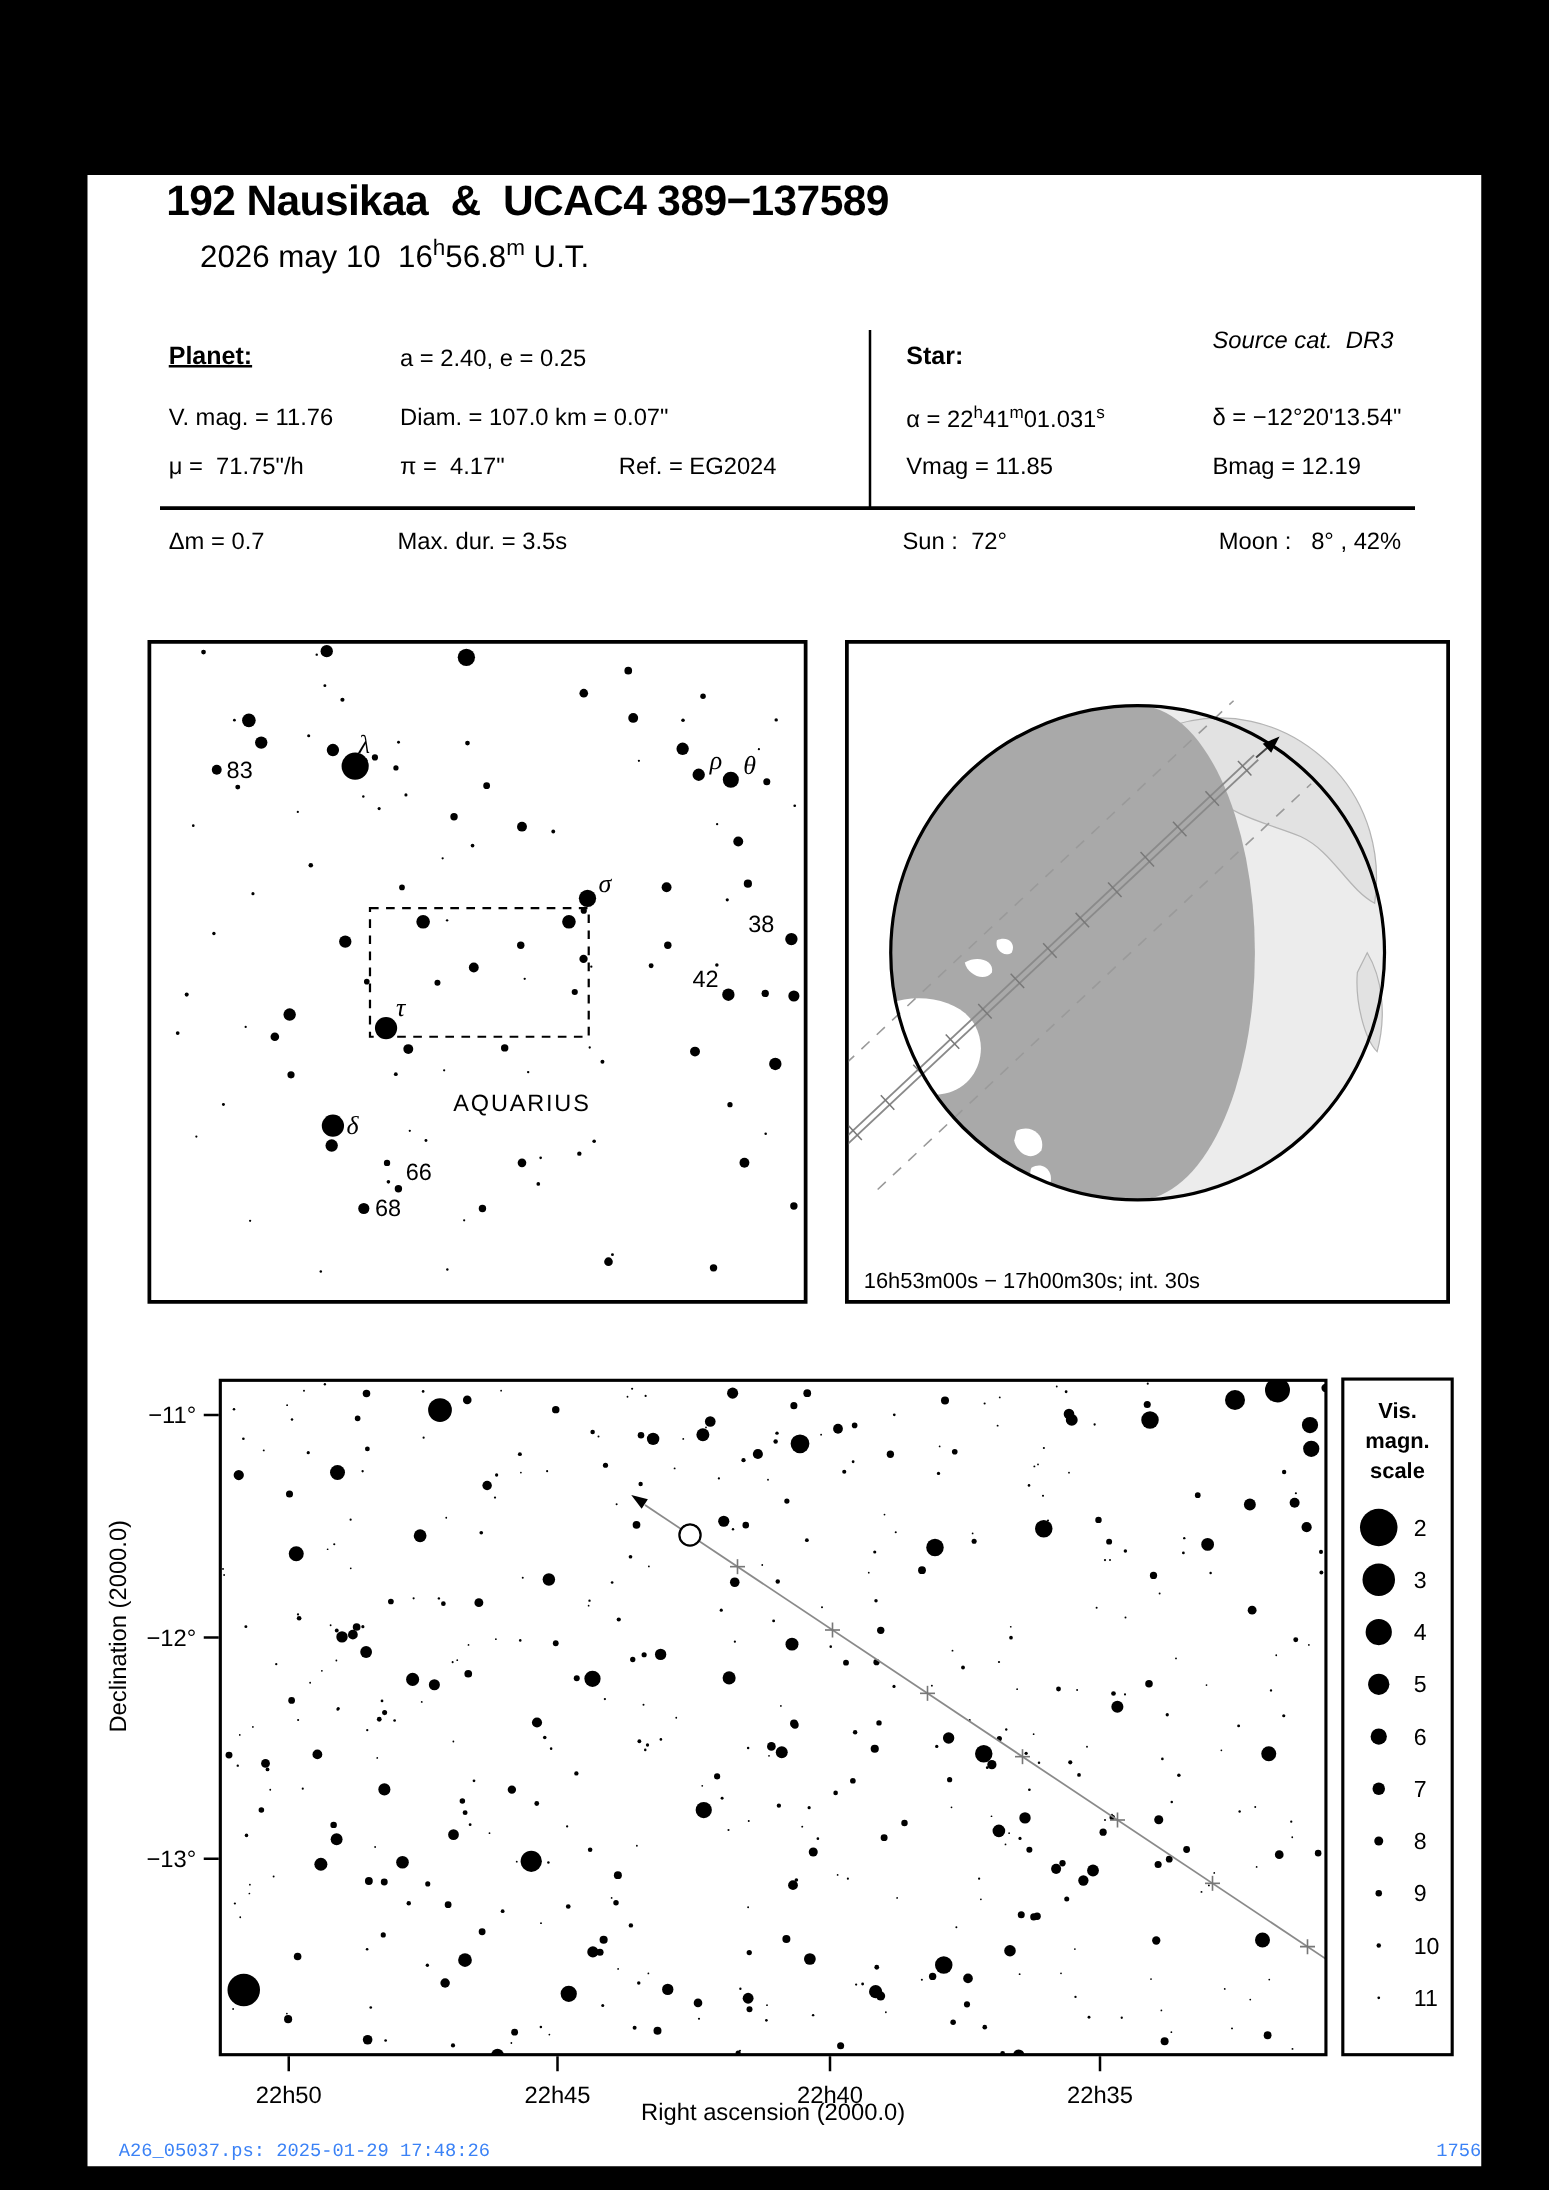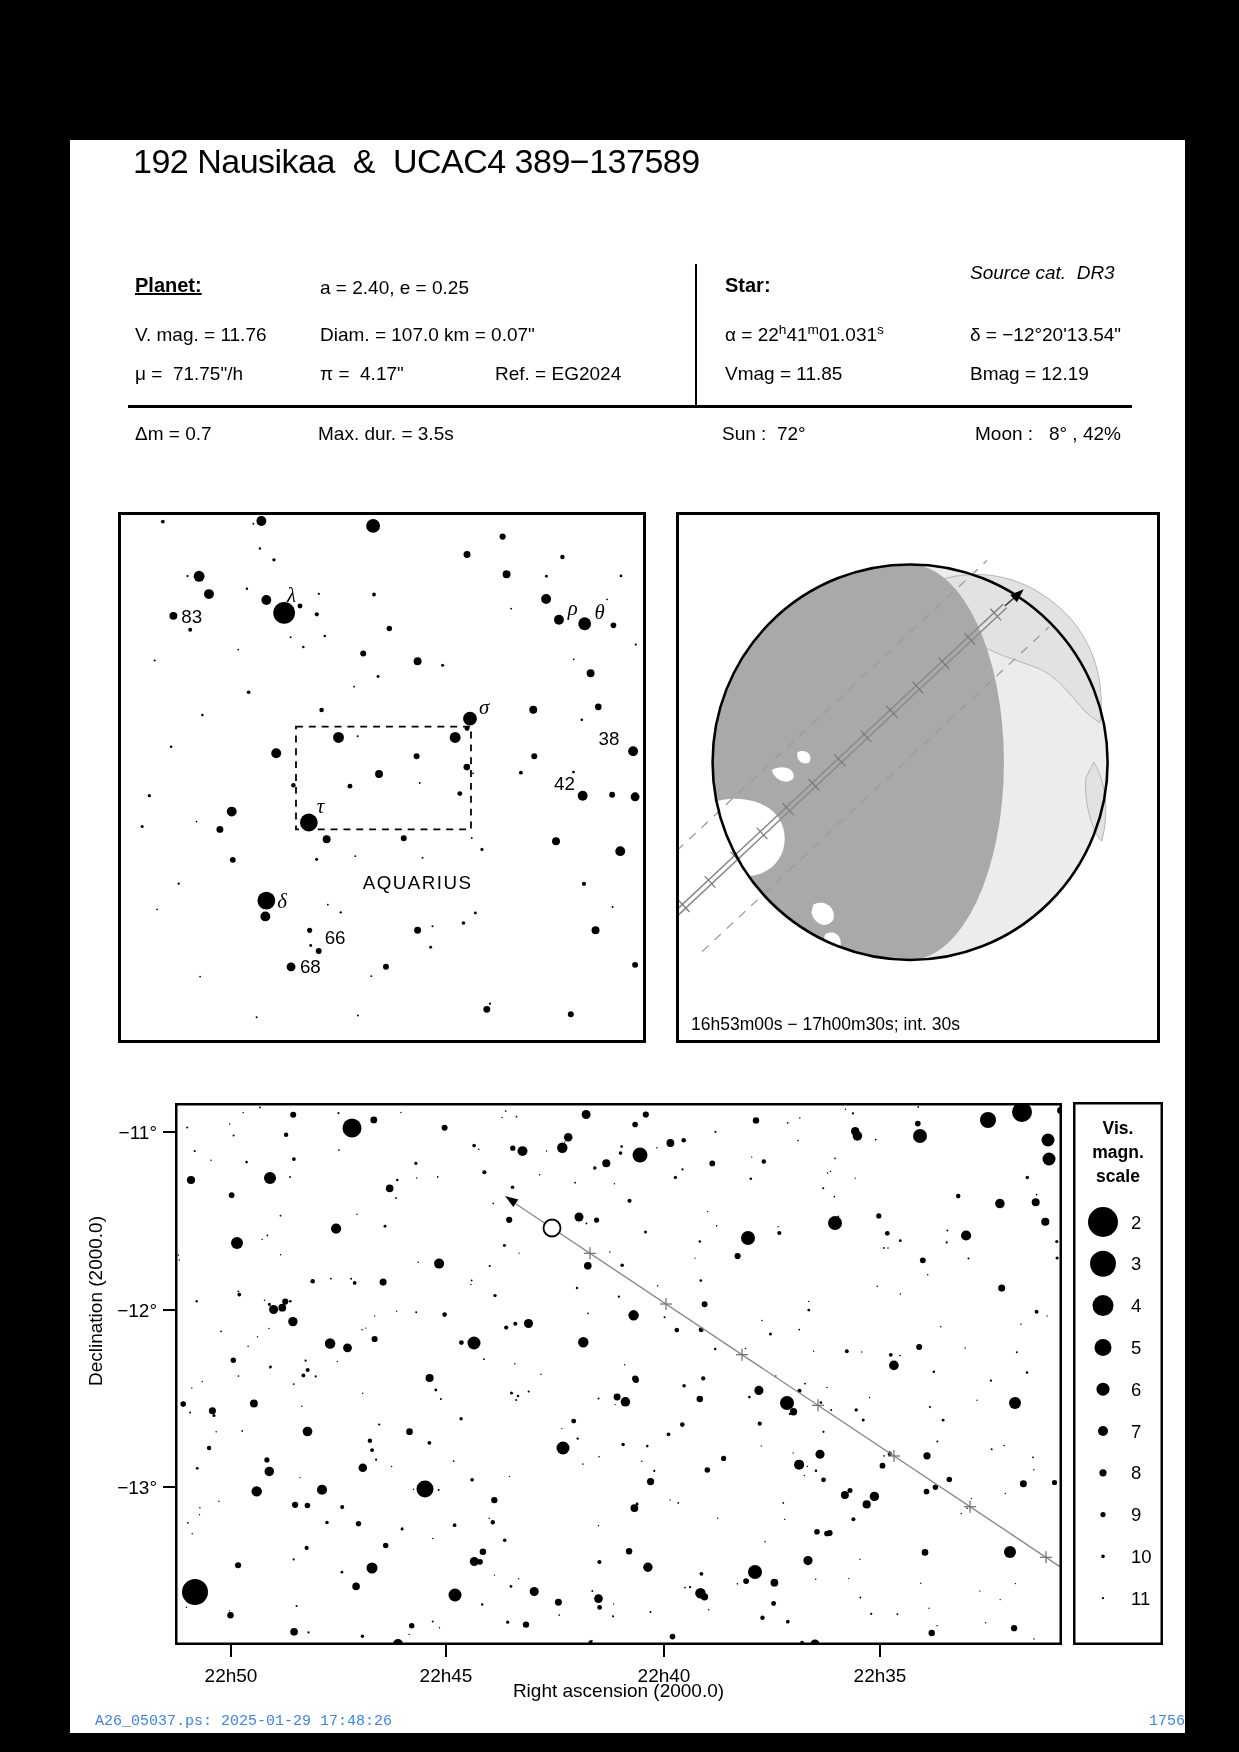--- a/index.html
+++ b/index.html
@@ -5,21 +5,21 @@
   html,body{margin:0;padding:0;}
   body{
     width:1239px;height:1752px;background:#000;position:relative;
     font-family:"Liberation Sans",sans-serif;color:#000;
   }
   .page{
     position:absolute;left:70px;top:140px;width:1115px;height:1593px;
     background:#fff;overflow:hidden;
   }
   .abs{position:absolute;white-space:pre;}
-  .title{left:63px;top:2px;font-size:34px;font-weight:normal;letter-spacing:-.5px;}
+  .title{left:63px;top:2px;font-size:34px;font-weight:bold;letter-spacing:-.5px;}
   .subtitle{left:90px;top:48px;font-size:25px;}
   .subtitle sup,.alpha sup{font-size:72%;}
   .lbl{font-size:19px;}
   .blbl{font-size:20px;font-weight:bold;}
   .divider{left:625px;top:124px;width:2px;height:143px;background:#000;}
   .rule{left:58px;top:265px;width:1004px;height:3px;background:#000;}
   .chartbox{position:absolute;border:3px solid #000;background:#fff;}
   #finder-box{left:48px;top:372px;width:522px;height:525px;}
   #globe-box{left:606px;top:372px;width:478px;height:525px;}
   #globe-caption{position:absolute;left:12px;bottom:5px;font-size:17.5px;white-space:pre;}
@@ -36,20 +36,21 @@
   .f-left{left:25px;}
   .f-center{left:0;width:1115px;text-align:right;}
   .f-right{left:0;width:1113px;text-align:right;}
 </style>
 </head>
 <body>
 
 <div class="page">
 
   <div class="abs title">192 Nausikaa  &amp;  UCAC4 389−137589</div>
+  <div class="abs subtitle"><span>2026 may 10  16</span><sup>h</sup><span>56.8</span><sup>m</sup><span> U.T.</span></div>
 
   <div class="abs blbl" style="left:65px;top:134px;text-decoration:underline;">Planet:</div>
   <div class="abs lbl" style="left:250px;top:137px;">a = 2.40, e = 0.25</div>
   <div class="abs lbl" style="left:65px;top:184px;">V. mag. = 11.76</div>
   <div class="abs lbl" style="left:250px;top:184px;">Diam. = 107.0 km = 0.07"</div>
   <div class="abs lbl" style="left:65px;top:223px;">μ =  71.75"/h</div>
   <div class="abs lbl" style="left:250px;top:223px;">π =  4.17"</div>
   <div class="abs lbl" style="left:425px;top:223px;">Ref. = EG2024</div>
 
   <div class="abs divider"></div>

